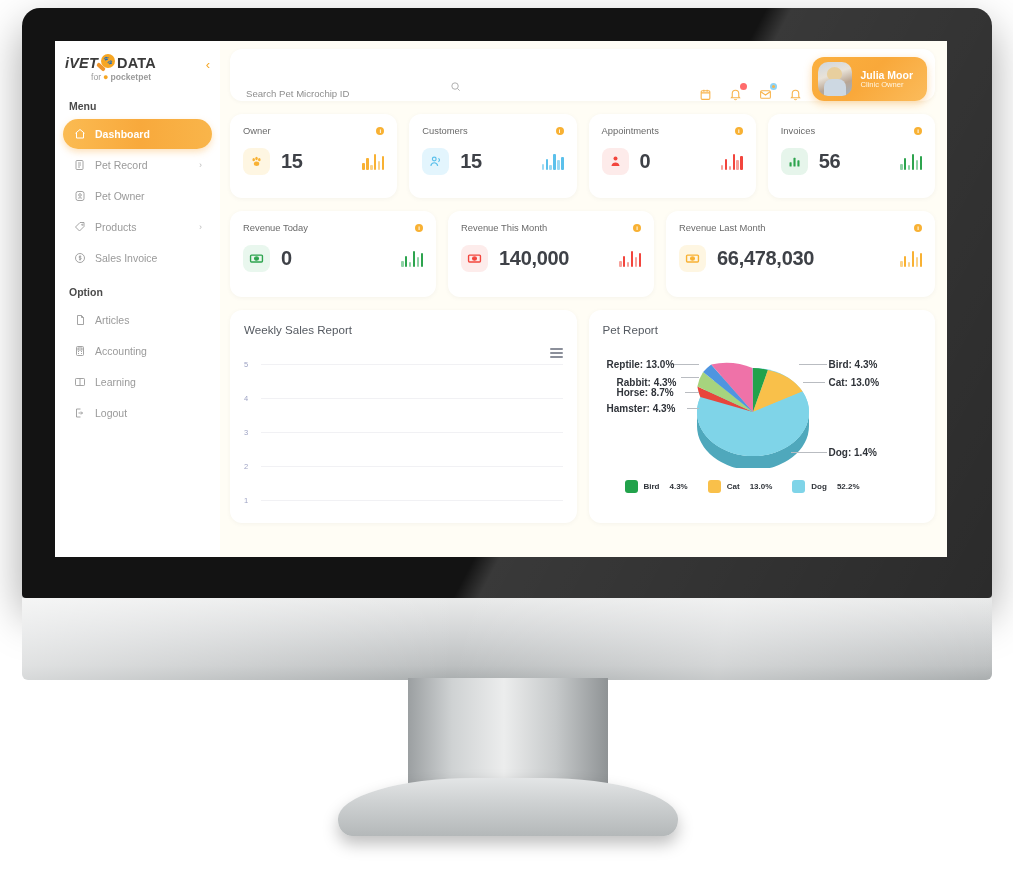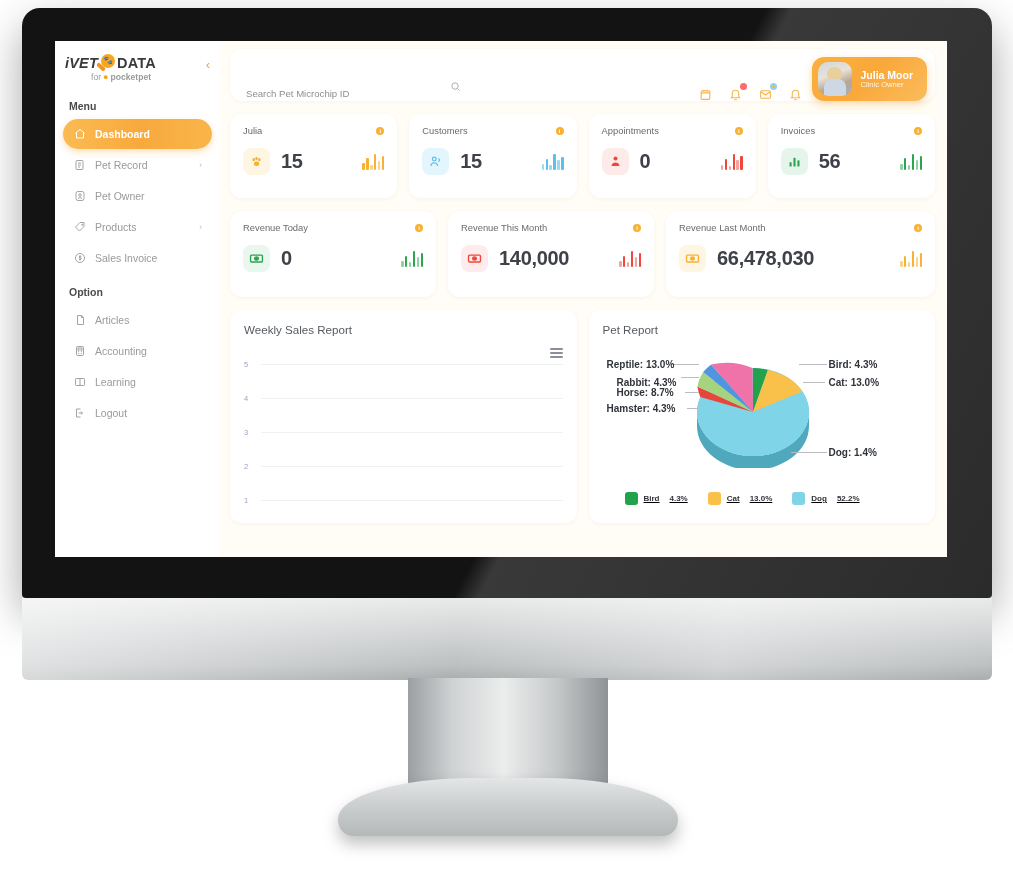--- a/index.html
+++ b/index.html
@@ -188,21 +188,21 @@
   .lc-grid { position:absolute; left:0; right:0; top:14px; bottom:0; }
   .lc-line { position:absolute; left: 17px; right: 0; height:1px; background:#f1f1f4; }
   .lc-lbl { position:absolute; left:0; font-size:7.5px; color:#9ea3c4; transform: translateY(-50%); }
 
   
   .pie-area { position:relative; height: 130px; margin-top: 12px; }
   .pie-svg { position:absolute; left: 88px; top: 8px; }
   .plabel { position:absolute; font-size: 10px; color:#30343a; font-weight:700; white-space:nowrap; }
   .leader { position:absolute; background:#b9bcc1; height:1px; }
 
-  .legend { display:flex; align-items:center; gap: 20px; margin-top: 14px; padding-left: 22px; text-decoration: underline; }
+  .legend { display:flex; align-items:center; gap: 20px; margin-top: 2px; padding-left: 22px; }
   .lg-item { display:flex; align-items:center; gap:6px; }
   .lg-sw { width: 13px; height: 13px; border-radius: 3px; }
   .lg-nm { font-size: 8px; color:#2f3339; font-weight:700; }
   .lg-pc { font-size: 8px; color:#2f3339; font-weight:700; margin-left:4px; }
 </style>
 </head>
 <body>
 
 <div id="scene">
 
@@ -386,21 +386,21 @@
               <div class="profile-name">Julia Moor</div>
               <div class="profile-role">Clinic Owner</div>
             </div>
           </div>
         </div>
 
         <div class="stat-row">
 
           <div class="stat-card">
             <div class="stat-head">
-              <span class="stat-title">Julia</span>
+              <span class="stat-title">Owner</span>
               <span class="info-dot">
                   <span>i</span>
                 </span>
             </div>
             <div class="stat-body">
               <span class="stat-ico" style="background:#FEF6E2;color:#F8B133">
                 <svg viewBox="0 0 24 24" fill="currentColor">
                     <ellipse cx="7.5" cy="9" rx="2" ry="2.6"></ellipse>
                     <ellipse cx="12" cy="7.2" rx="2" ry="2.7"></ellipse>
                     <ellipse cx="16.5" cy="9" rx="2" ry="2.6"></ellipse>

